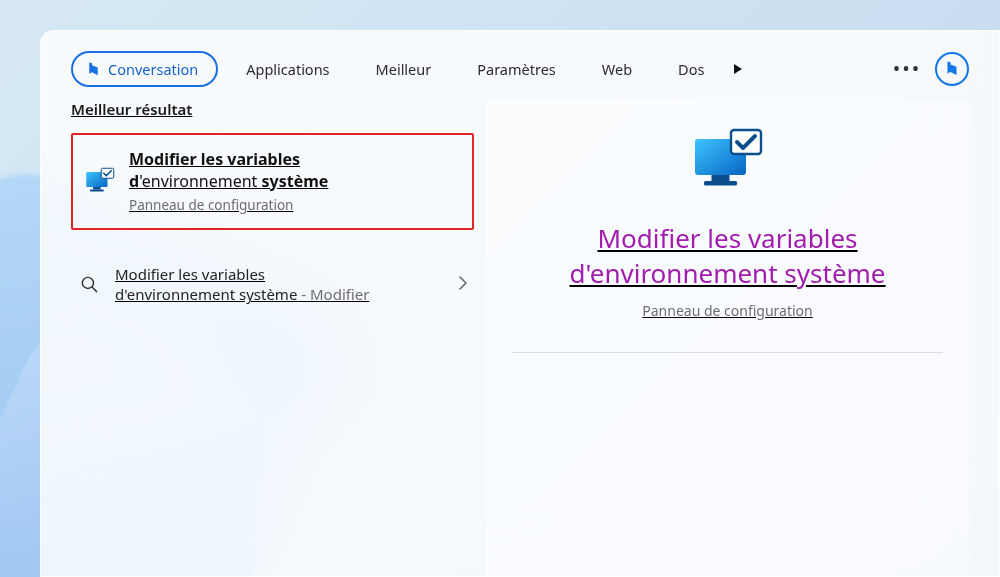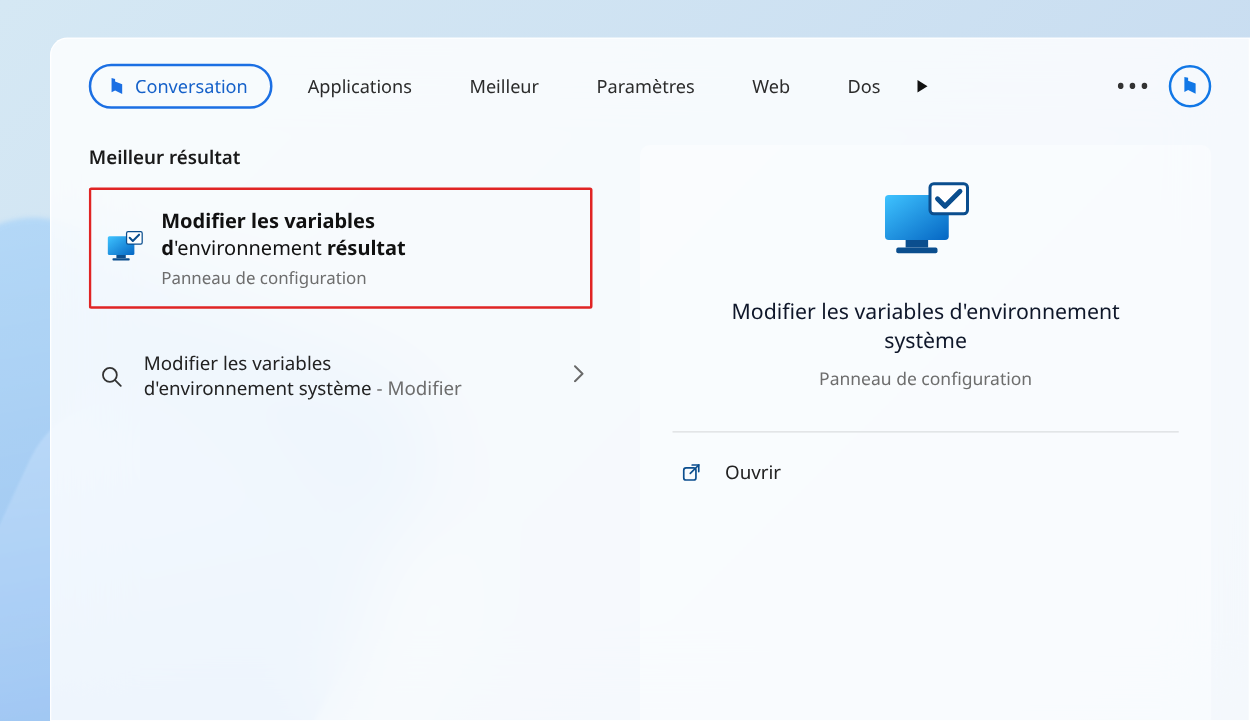--- a/index.html
+++ b/index.html
@@ -56,21 +56,21 @@
     width: 36px; height: 36px; border-radius: 6px;
     display: inline-flex; align-items: center; justify-content: center;
     cursor: pointer;
   }
   .dots { font-size: 20px; line-height: 1; color: #333; letter-spacing: 2px; }
   .bing-circle {
     width: 34px; height: 34px; border-radius: 50%;
     border: 2px solid #1177e6; display: flex; align-items: center; justify-content: center;
   }
   .content {
-    display: flex; flex: 1; margin-top: 29px; gap: 38px; overflow: hidden;
+    display: flex; flex: 1; margin-top: 12px; gap: 12px; overflow: hidden; text-decoration: underline;
   }
   .left-col { width: 403px; flex: none; }
   .right-col {
     flex: 1; background: rgba(255,255,255,0.38);
     border-radius: 8px 8px 0 0; padding: 28px 26px 0 26px;
     display: flex; flex-direction: column; align-items: center;
   }
   .section-header { font-size: 15px; font-weight: 600; color: #1a1a1a; margin-bottom: 14px; }
   .best-result {
     border: 2.5px solid #e02424; border-radius: 2px;
@@ -89,21 +89,21 @@
     display: flex; align-items: center; gap: 14px;
     padding: 12px 6px 12px 6px; border-radius: 6px; cursor: pointer;
   }
   .search-glyph {
     width: 24px; height: 24px; flex: none; display: flex; align-items: center; justify-content: center;
   }
   .web-text { flex: 1; font-size: 15px; color: #222; line-height: 1.35; }
   .web-text .suffix { color: #6d6d6d; }
   .chev { color: #6a6a6a; font-size: 14px; }
   .right-title {
-    font-size: 17px; font-weight: 400; text-align: center; color: #0f172a;
+    font-size: 26px; font-weight: 400; text-align: center; color: #a21caf;
     margin-top: 22px; line-height: 1.35; max-width: 360px;
   }
   .right-sub { font-size: 14px; color: #6d6d6d; margin-top: 10px; }
   .hr { height: 1px; width: 100%; background: rgba(0,0,0,0.12); margin-top: 32px; }
   .action-row {
     display: flex; align-items: center; gap: 18px; width: 100%;
     padding: 22px 6px; cursor: pointer; border-radius: 4px;
   }
   .open-icon { width: 18px; height: 18px; }
   .action-label { font-size: 15px; color: #222; }
@@ -169,21 +169,21 @@
           </defs>
           <rect x="2" y="8" width="34" height="24" rx="2" fill="url(#g1)"></rect>
           <rect x="13" y="32" width="12" height="4" fill="#0b4e8e"></rect>
           <rect x="8" y="36" width="22" height="3" rx="1" fill="#0b4e8e"></rect>
           <rect x="26" y="2" width="20" height="16" rx="2" fill="#fff" stroke="#0b4e8e" stroke-width="1.6"></rect>
           <path d="M30 10l4 4 8-8" stroke="#0b4e8e" stroke-width="2.6" fill="none" stroke-linecap="round" stroke-linejoin="round"></path>
         </svg>
         <div class="br-text">
           <div class="br-title">
             <b>Modifier les variables</b><br>
-            <b>d</b><span>'environnement </span><b>résultat</b>
+            <b>d</b><span>'environnement </span><b>système</b>
           </div>
           <div class="br-sub">Panneau de configuration</div>
         </div>
       </div>
 
 
       <div class="web-item">
         <div class="search-glyph">
           <svg width="19" height="19" viewBox="0 0 24 24">
               <circle cx="10" cy="10" r="7" stroke="#333" stroke-width="1.8" fill="none"></circle>
@@ -213,24 +213,16 @@
         </defs>
         <rect x="2" y="8" width="34" height="24" rx="2" fill="url(#g2)"></rect>
         <rect x="13" y="32" width="12" height="4" fill="#0b4e8e"></rect>
         <rect x="8" y="36" width="22" height="3" rx="1" fill="#0b4e8e"></rect>
         <rect x="26" y="2" width="20" height="16" rx="2" fill="#fff" stroke="#0b4e8e" stroke-width="1.6"></rect>
         <path d="M30 10l4 4 8-8" stroke="#0b4e8e" stroke-width="2.6" fill="none" stroke-linecap="round" stroke-linejoin="round"></path>
       </svg>
       <div class="right-title">Modifier les variables d'environnement système</div>
       <div class="right-sub">Panneau de configuration</div>
       <div class="hr"></div>
-      <div class="action-row">
-        <svg class="open-icon" viewBox="0 0 24 24">
-          <rect x="4" y="7" width="13" height="13" rx="2.5" stroke="#0b4e8e" stroke-width="1.8" fill="none"></rect>
-          <path d="M13 4h7v7" stroke="#0b4e8e" stroke-width="1.8" fill="none" stroke-linecap="round"></path>
-          <path d="M20 4l-9 9" stroke="#0b4e8e" stroke-width="1.8" fill="none" stroke-linecap="round"></path>
-        </svg>
-        <span class="action-label">Ouvrir</span>
-      </div>
     </div>
   </div>
 
 </div>
 
 </body></html>

